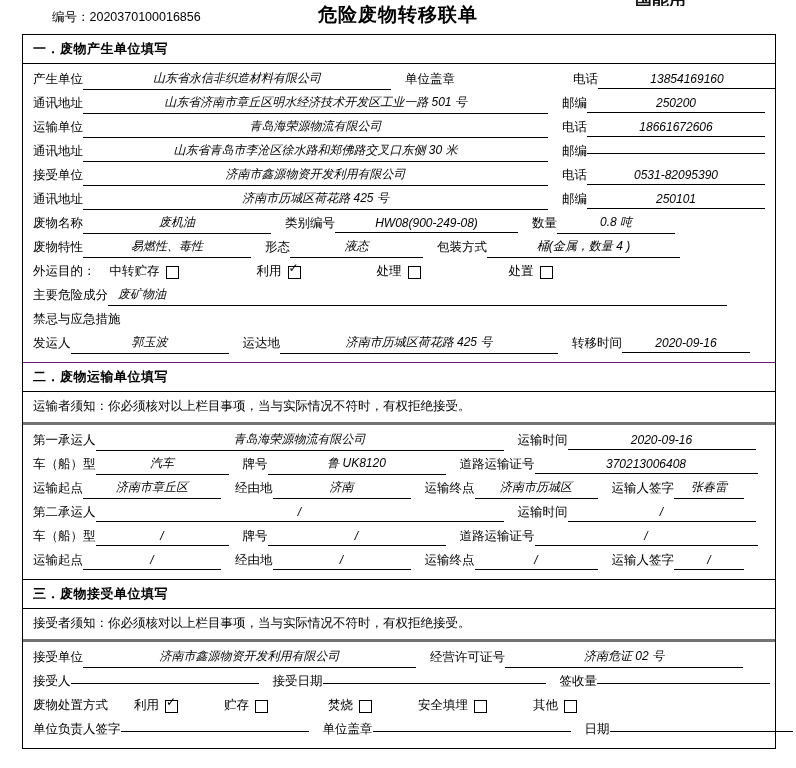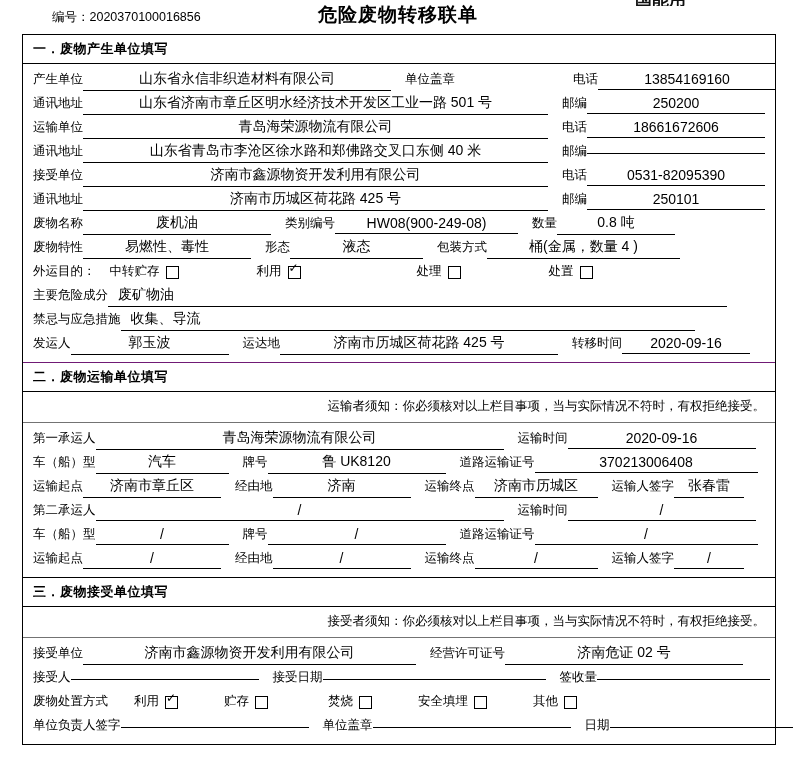--- a/index.html
+++ b/index.html
@@ -78,33 +78,33 @@
   }
   .lbl {
     white-space: nowrap;
     font-size: 12.5px;
     padding-bottom: 2px;
   }
   .fill {
     border-bottom: 1px solid #000;
     flex: 1 1 auto;
     text-align: center;
-    font-size: 14px;
+    font-size: 12px;
     padding: 0 4px 2px 4px;
     white-space: nowrap;
     overflow: hidden;
+    font-style: italic;
   }
   .fill.left { text-align: left; padding-left: 10px;}
   .gap { width: 14px; flex: 0 0 auto; }
   .nb { border-bottom: none; }
   .note {
     padding: 6px 10px 7px 10px;
     font-size: 12.5px;
-    border-bottom: 1px solid #737373;
-    text-align: right;
+    border-bottom: 3px solid #737373;
   }
   .sec-block { padding: 4px 0 6px 0; }
   .chk {
     display: inline-block;
     width: 11px;
     height: 11px;
     border: 1px solid #000;
     position: relative;
     vertical-align: -1px;
     margin-left: 6px;
@@ -157,21 +157,21 @@
       <div class="row">
         <span class="lbl">运输单位</span>
         <span class="fill">青岛海荣源物流有限公司</span>
         <span class="gap"></span>
         <span class="lbl">电话</span>
         <span class="fill" style="flex:0 0 170px">18661672606</span>
       </div>
 
       <div class="row">
         <span class="lbl">通讯地址</span>
-        <span class="fill">山东省青岛市李沧区徐水路和郑佛路交叉口东侧 40 米</span>
+        <span class="fill">山东省青岛市李沧区徐水路和郑佛路交叉口东侧 30 米</span>
         <span class="gap"></span>
         <span class="lbl">邮编</span>
         <span class="fill" style="flex:0 0 170px"></span>
       </div>
 
       <div class="row">
         <span class="lbl">接受单位</span>
         <span class="fill">济南市鑫源物资开发利用有限公司</span>
         <span class="gap"></span>
         <span class="lbl">电话</span>
@@ -207,34 +207,33 @@
         <span class="lbl">包装方式</span>
         <span class="fill" style="flex:0 0 185px">桶(金属，数量  4 )</span>
       </div>
 
       <div class="row">
         <span class="lbl">外运目的：</span>
         <span class="lbl" style="margin-left:14px">中转贮存</span>
         <span class="chk"></span>
         <span class="lbl" style="margin-left:78px">利用</span>
         <span class="chk on"></span>
-        <span class="lbl" style="margin-left:116px">处理</span>
+        <span class="lbl" style="margin-left:76px">处理</span>
         <span class="chk"></span>
         <span class="lbl" style="margin-left:88px">处置</span>
         <span class="chk"></span>
       </div>
 
       <div class="row">
         <span class="lbl">主要危险成分</span>
         <span class="fill left" style="flex:0 0 605px">废矿物油</span>
       </div>
 
       <div class="row">
         <span class="lbl">禁忌与应急措施</span>
-        <span class="fill left" style="flex:0 0 560px">收集、导流</span>
       </div>
 
 
       <div class="row">
         <span class="lbl">发运人</span>
         <span class="fill" style="flex:0 0 150px">郭玉波</span>
         <span class="gap"></span>
         <span class="lbl">运达地</span>
         <span class="fill" style="flex:0 0 270px">济南市历城区荷花路 425 号</span>
         <span class="gap"></span>

